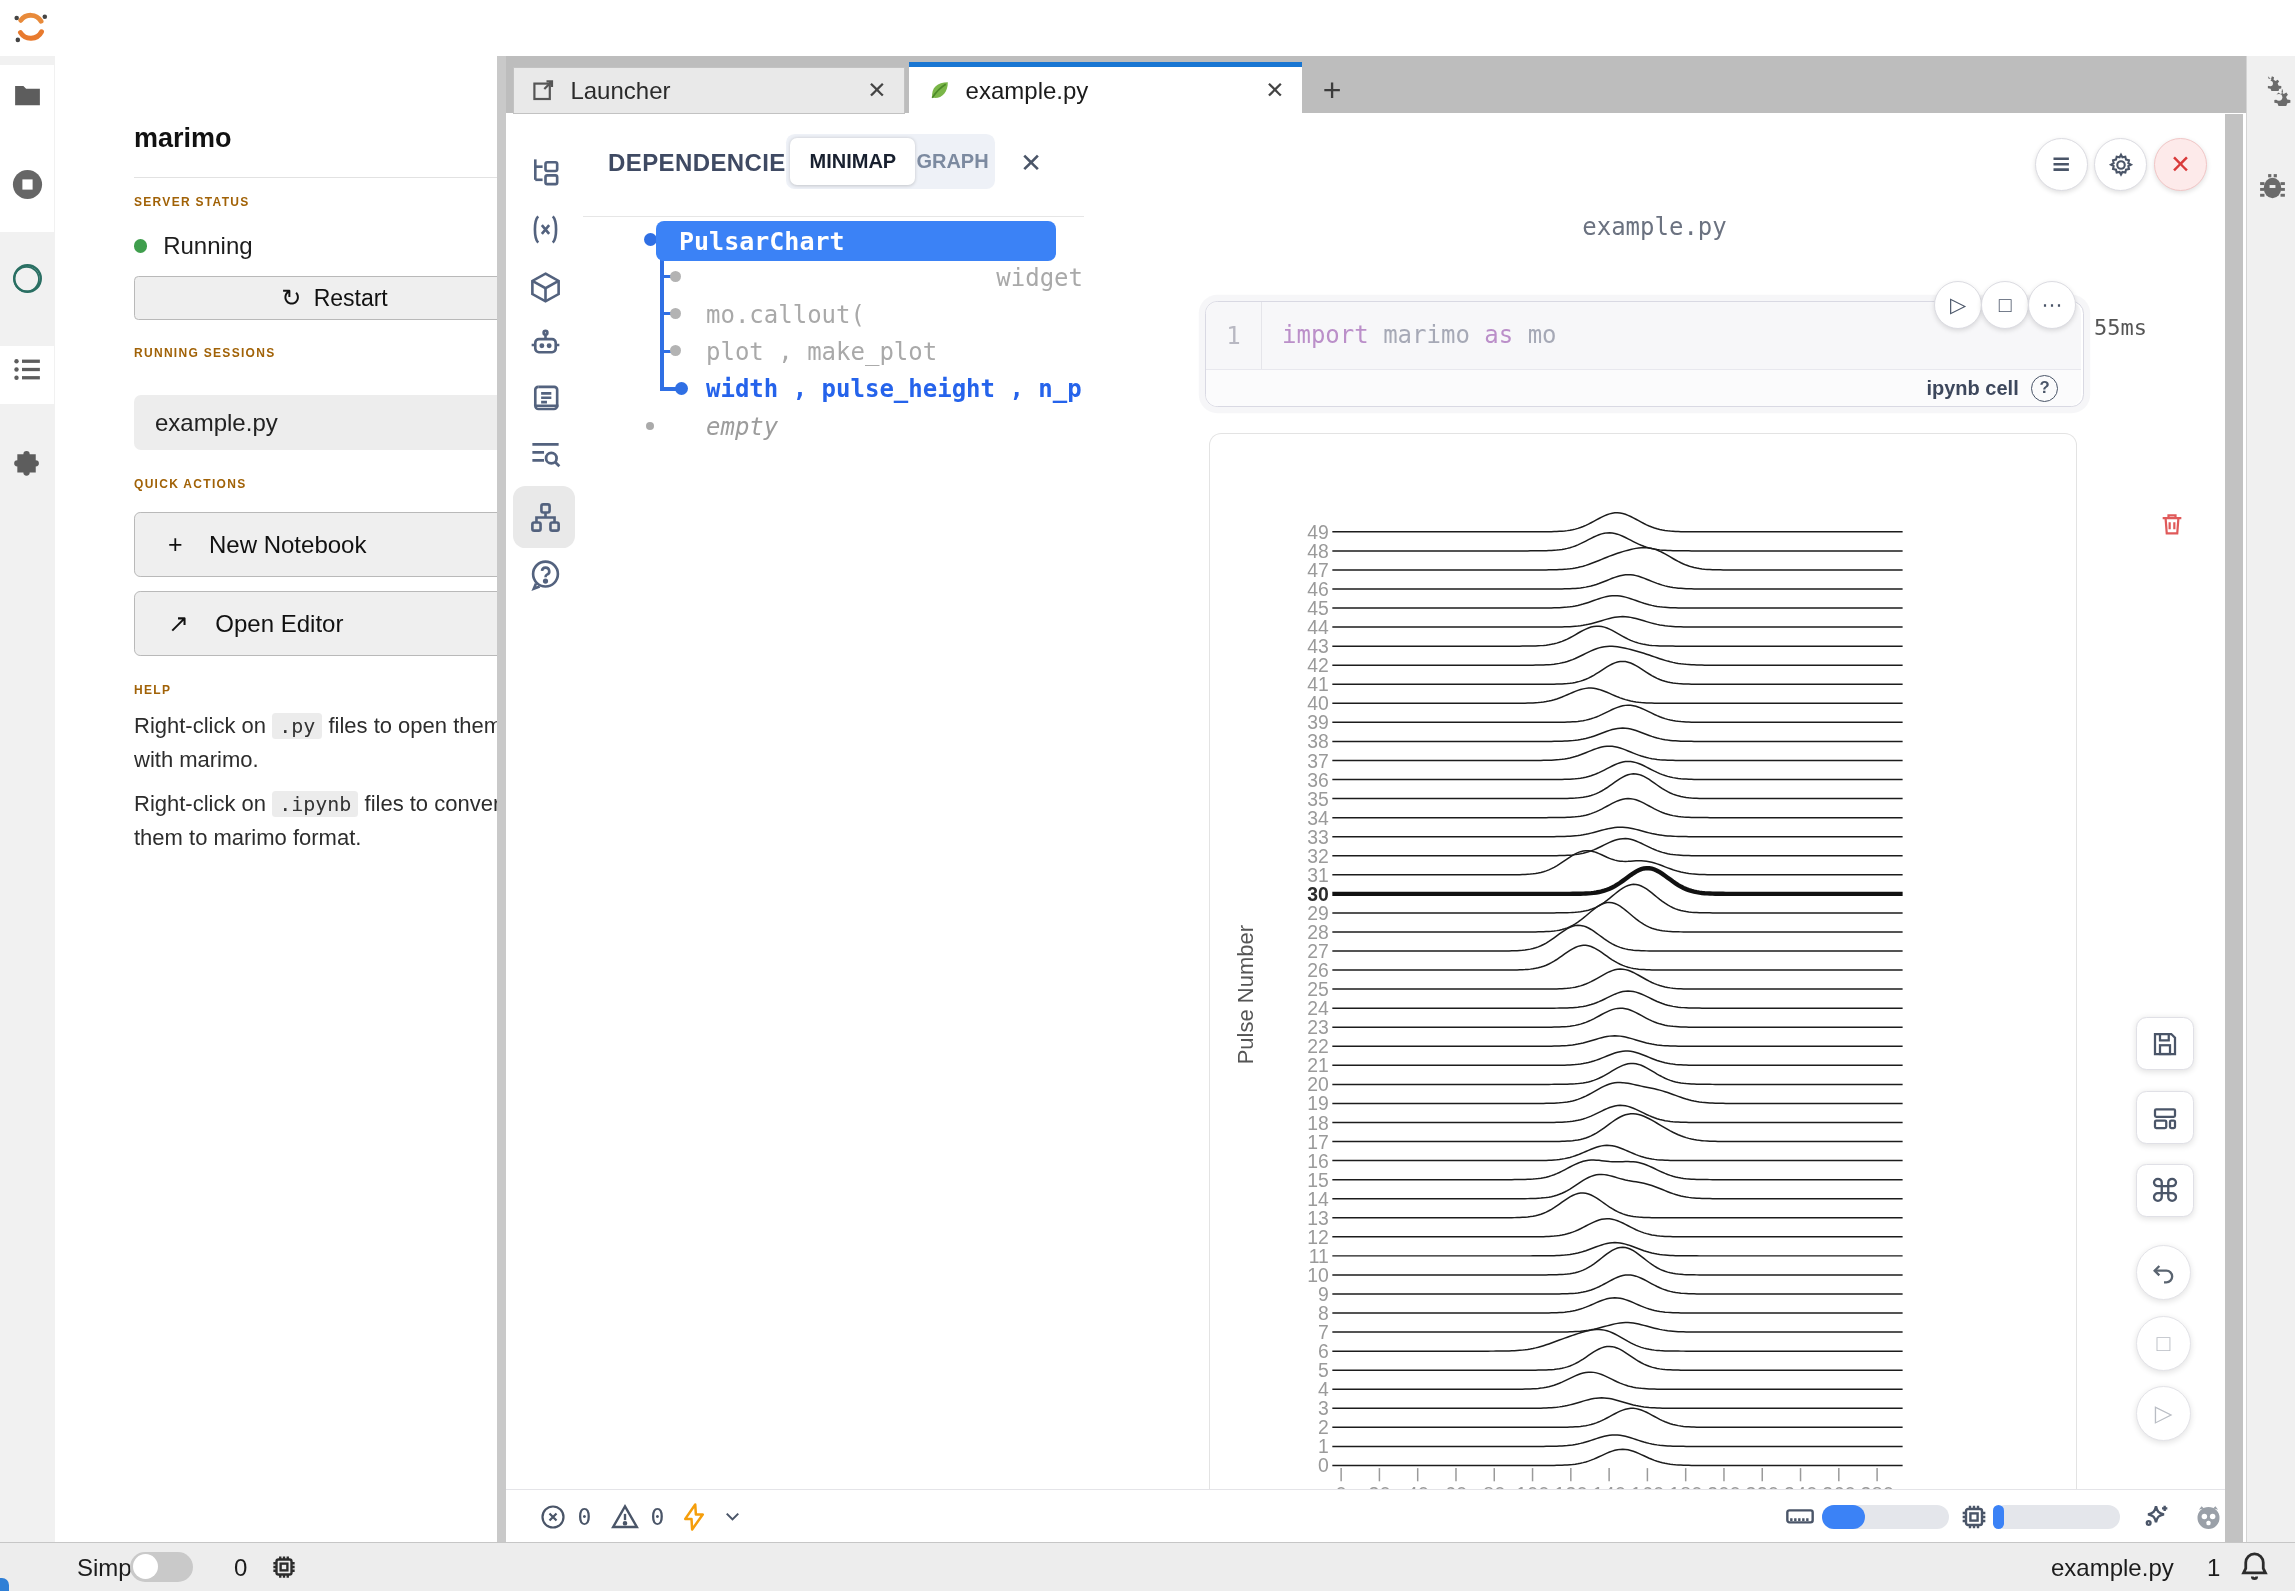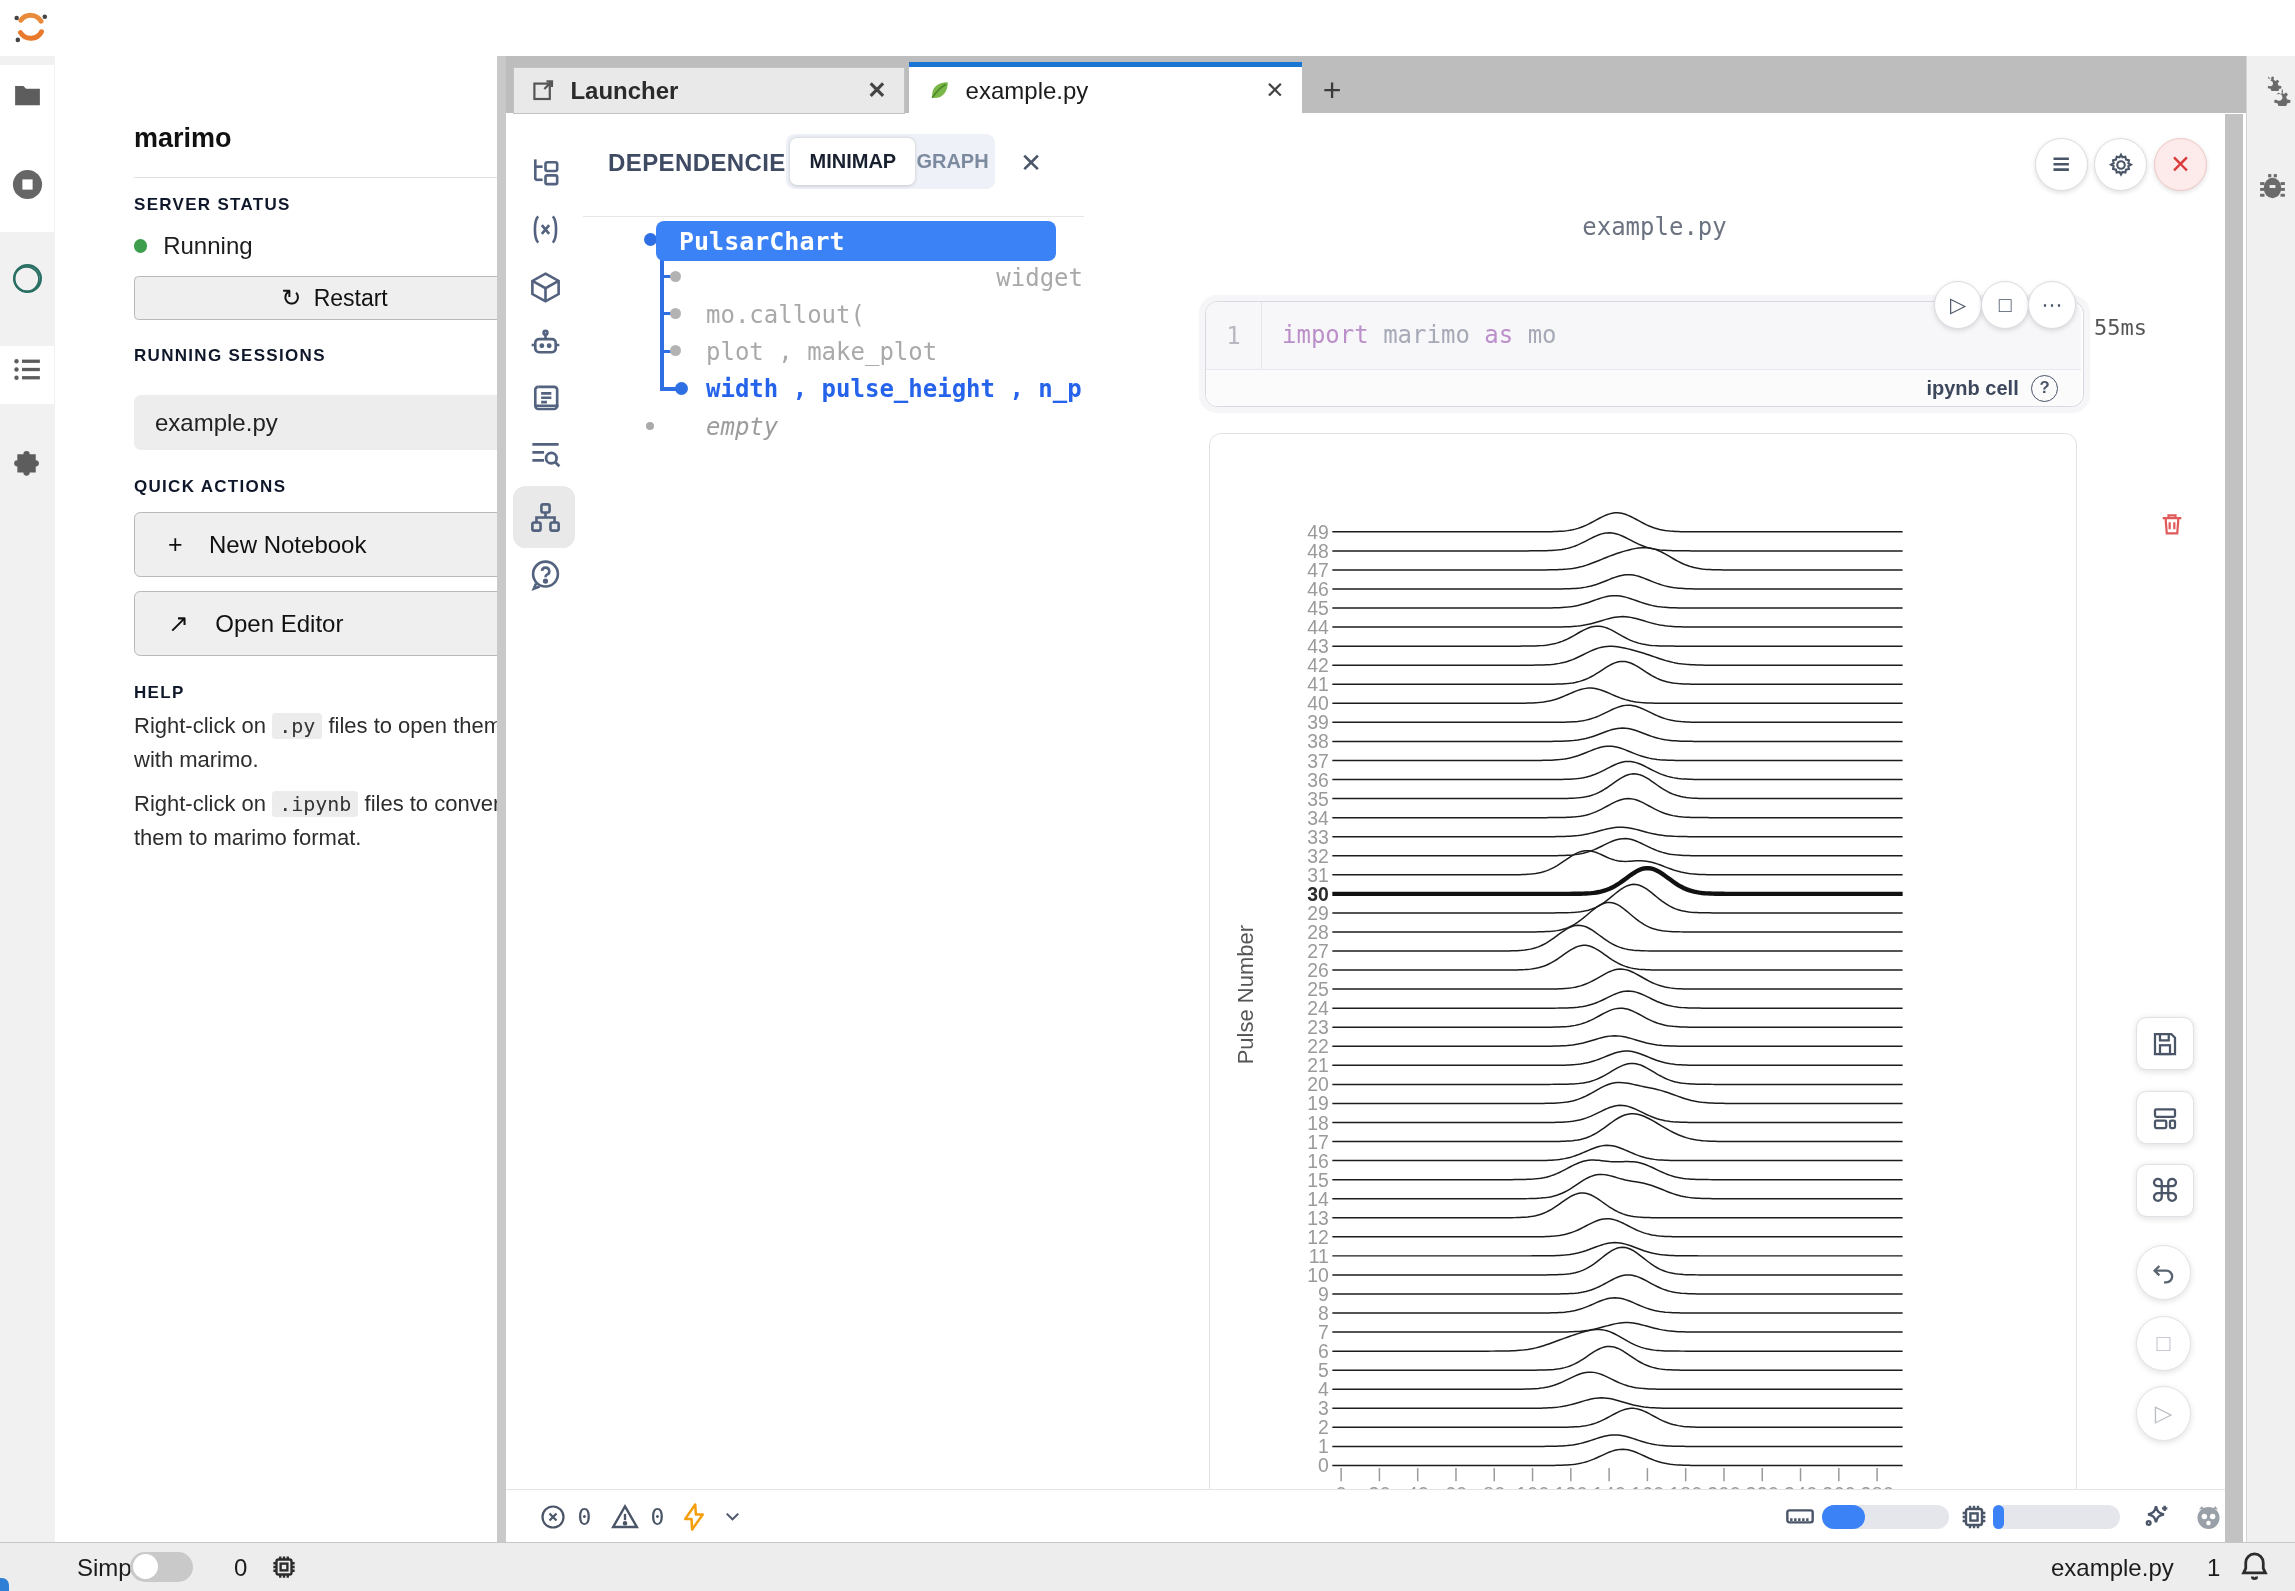--- a/index.html
+++ b/index.html
@@ -14,41 +14,41 @@
 
   
   #lbar{left:0;top:56px;width:55px;height:1486px;background:#f1f1f1;border-right:0.9px solid #dadada;}
   .lbar-white{position:absolute;left:0;width:54px;background:#fff;}
   .lbar-ico{position:absolute;left:0;width:55px;text-align:center;color:#5d5d5d;}
 
   
   #sidebar{left:55px;top:56px;width:443px;height:1486px;background:#fff;}
   #sb-title{left:79px;top:67px;font-size:27px;font-weight:bold;color:#111;}
   .sb-div{left:79px;width:400px;height:0.9px;background:#e2e2e2;}
-  .sb-head{left:79px;font-size:17px;font-weight:bold;color:#0f172a;letter-spacing:1.3px;}
+  .sb-head{left:79px;font-size:12px;font-weight:bold;color:#a16207;letter-spacing:1.3px;}
   #sb-running{left:79px;top:176px;font-size:24px;color:#1d1d1d;display:flex;align-items:center;}
   #sb-dot{width:13.2px;height:13.2px;border-radius:50%;background:#3f9e4d;margin-right:16px;}
   .sb-btn{left:79px;width:401px;background:#efefef;border:0.9px solid #b9b9b9;border-radius:4.4px;
           font-size:23px;color:#111;display:flex;align-items:center;justify-content:center;cursor:pointer;}
   .sb-btn2{left:79px;width:401px;background:#efefef;border:0.9px solid #b9b9b9;border-radius:6.2px;
           font-size:24px;color:#111;display:flex;align-items:center;cursor:pointer;padding-left:33px;box-sizing:border-box;}
   .sb-btn2 .bico{margin-right:26.4px;font-size:25px;}
   #sb-refresh{left:449px;top:297px;font-size:23px;color:#555;}
   #sb-session{left:79px;top:339px;width:401px;height:55px;background:#ededed;border-radius:7px;
               display:flex;align-items:center;font-size:24px;color:#222;}
   #sb-session .x{margin-left:auto;margin-right:19.4px;color:#333;font-weight:bold;font-size:23px;}
   .help-p{left:79px;width:405px;font-size:22px;color:#2d2d2d;line-height:33px;}
   .code-chip{font-family:"DejaVu Sans Mono",monospace;background:#ececec;border-radius:3.5px;
              padding:0.9px 7px;font-size:20px;color:#333;}
 
   
   #dock-splitter{left:497px;top:56px;width:8.8px;height:1486px;background:#c9c9c9;}
   #tabbar{left:506px;top:56px;width:1789px;height:57px;background:#bdbdbd;}
   #tab-launcher{left:513px;top:67px;width:392px;height:47px;background:#e9e9e9;border:0.9px solid #c2c2c2;
-      display:flex;align-items:center;font-size:24px;color:#2b2b2b;box-sizing:border-box;font-weight:bold;}
+      display:flex;align-items:center;font-size:24px;color:#2b2b2b;box-sizing:border-box;}
   #tab-example{left:909px;top:62px;width:393px;height:52px;background:#fff;border-top:5.3px solid #1976d2;
       display:flex;align-items:center;font-size:24px;color:#1b1b1b;box-sizing:border-box;}
   .tab-x{margin-left:auto;margin-right:17.6px;color:#444;font-size:23px;}
   #tab-plus{left:1310px;top:67px;width:44px;height:47px;display:flex;align-items:center;justify-content:center;
       font-size:32px;color:#3c3c3c;}
 
   
   #content{left:506px;top:114px;width:1719px;height:1376px;background:#fff;border-top:0.9px solid #cfcfcf;}
 
   

